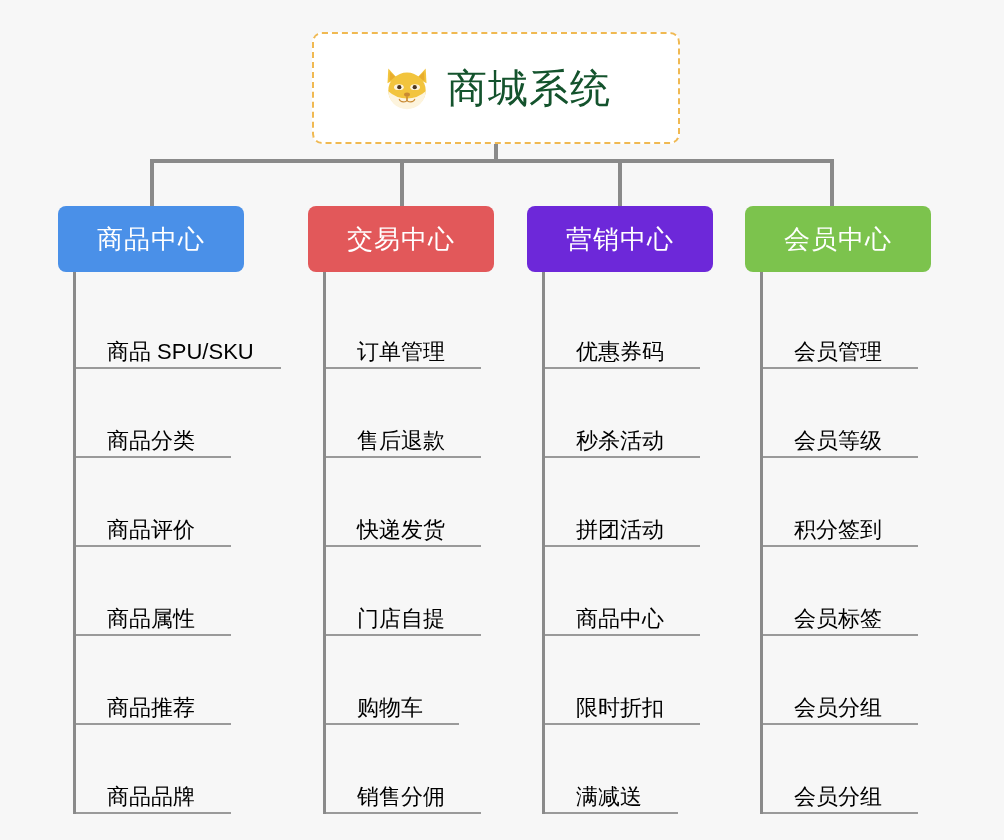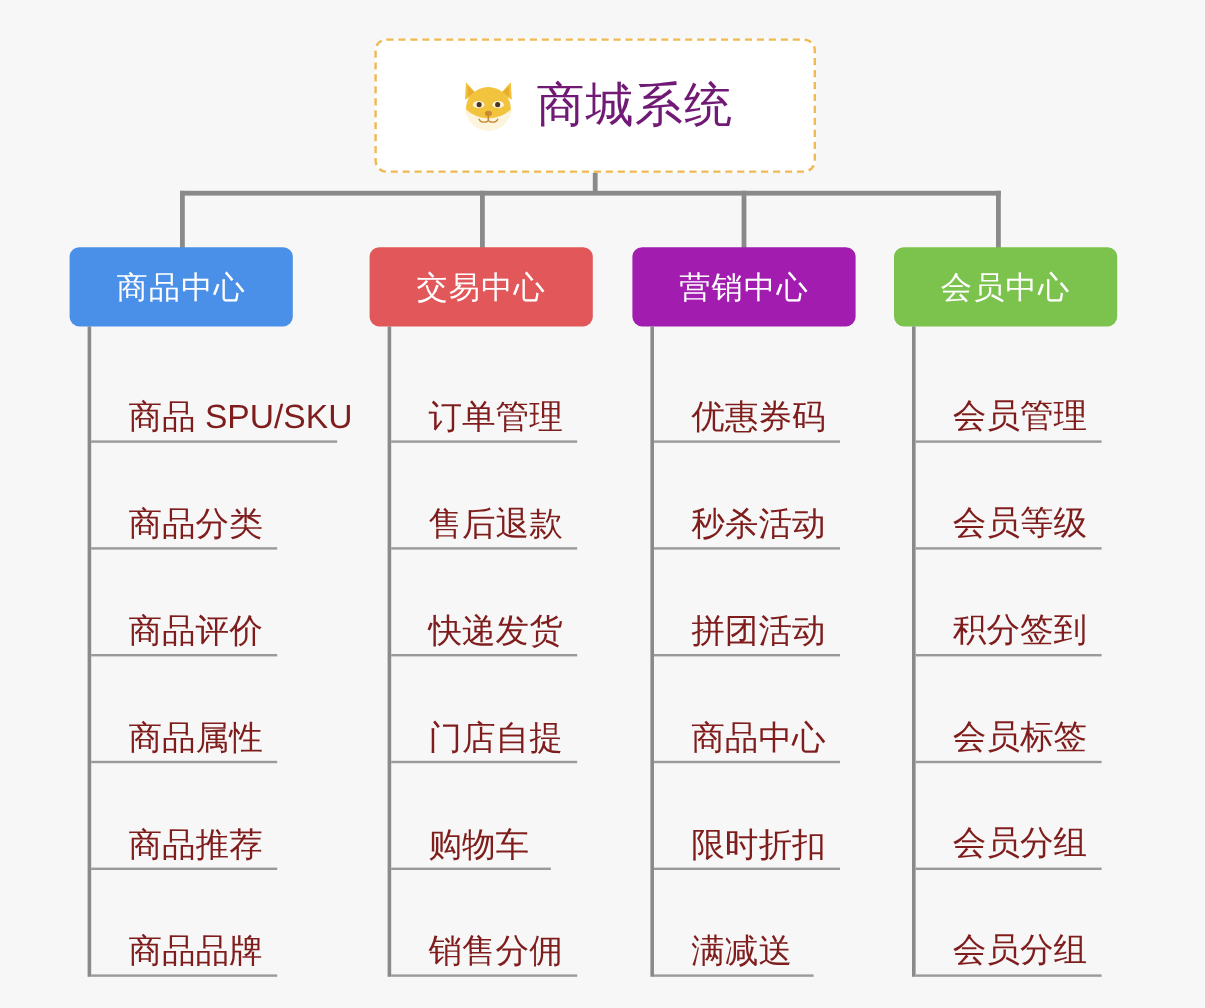--- a/index.html
+++ b/index.html
@@ -105,22 +105,22 @@
   .leaf {
     position: relative;
     height: 89px;
     border-bottom: 2px solid #9a9a9a;
     display: flex;
     align-items: flex-end;
     padding-left: 31px;
     padding-bottom: 4px;
   }
   .leaf-label {
-    font-size: 28px;
-    color: #7f1d1d;
+    font-size: 22px;
+    color: #000000;
     white-space: nowrap;
     line-height: 1.25;
   }
   
   .leaf { border-bottom: none; }
   .leaf::after {
     content: "";
     position: absolute;
     left: 0;
     bottom: 0;
@@ -145,21 +145,21 @@
         <path d="M9 36 a23 22 0 0 0 46 0 q-10 9 -23 9 q-13 0 -23 -9Z" fill="#fdf4dd"></path>
         <ellipse cx="22" cy="31" rx="6" ry="3.6" fill="#fdf4dd"></ellipse>
         <ellipse cx="42" cy="31" rx="6" ry="3.6" fill="#fdf4dd"></ellipse>
         <ellipse cx="22.5" cy="31" rx="2.6" ry="2.6" fill="#4a3520"></ellipse>
         <ellipse cx="41.5" cy="31" rx="2.6" ry="2.6" fill="#4a3520"></ellipse>
         <ellipse cx="32" cy="40" rx="3.6" ry="2.6" fill="#c98a33"></ellipse>
         <path d="M32 43 v3 q0 3 -4.5 3 q-4 0 -5 -3" stroke="#c98a33" stroke-width="1.4" fill="none" stroke-linecap="round"></path>
         <path d="M32 43 v3 q0 3 4.5 3 q4 0 5 -3" stroke="#c98a33" stroke-width="1.4" fill="none" stroke-linecap="round"></path>
       </svg>
     </span>
-    <span class="root-title" style="color: #701a75;">商城系统</span>
+    <span class="root-title" style="color: #14532d;">商城系统</span>
   </div>
 
   <div class="conn conn-stem" style="background: rgb(138, 138, 138);"></div>
   <div class="conn conn-bus" style="background: rgb(138, 138, 138);"></div>
   <div class="conn conn-drop" style="left: 150px; background: rgb(138, 138, 138);"></div>
   <div class="conn conn-drop" style="left: 400px; background: rgb(138, 138, 138);"></div>
   <div class="conn conn-drop" style="left: 618px; background: rgb(138, 138, 138);"></div>
   <div class="conn conn-drop" style="left: 830px; background: rgb(138, 138, 138);"></div>
 
   <div class="column" style="left:58px">
@@ -208,21 +208,21 @@
       <div class="leaf" style="--rule:133px">
           <span class="leaf-label">购物车</span>
         </div>
       <div class="leaf" style="--rule:155px">
           <span class="leaf-label">销售分佣</span>
         </div>
     </div>
   </div>
 
   <div class="column" style="left:527px">
-    <div class="col-header" style="background: #a21caf;">
+    <div class="col-header" style="background: #6d28d9;">
       <span>营销中心</span>
     </div>
     <div class="col-body" style="border-left-color: rgb(138, 138, 138);">
       <div class="leaf" style="--rule:155px">
           <span class="leaf-label">优惠券码</span>
         </div>
       <div class="leaf" style="--rule:155px">
           <span class="leaf-label">秒杀活动</span>
         </div>
       <div class="leaf" style="--rule:155px">

